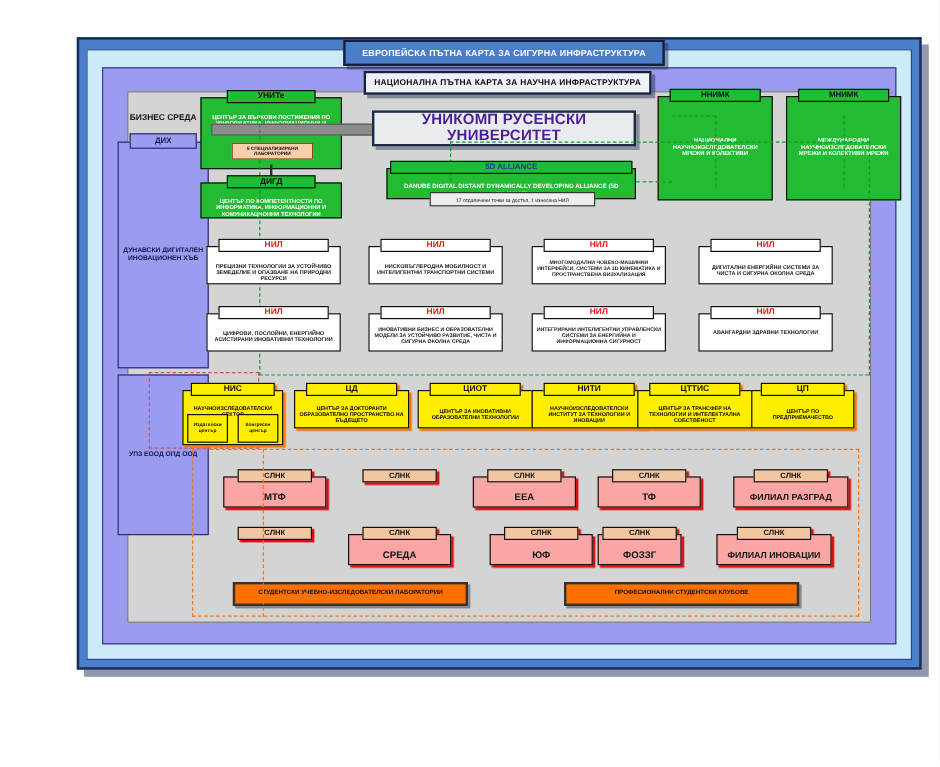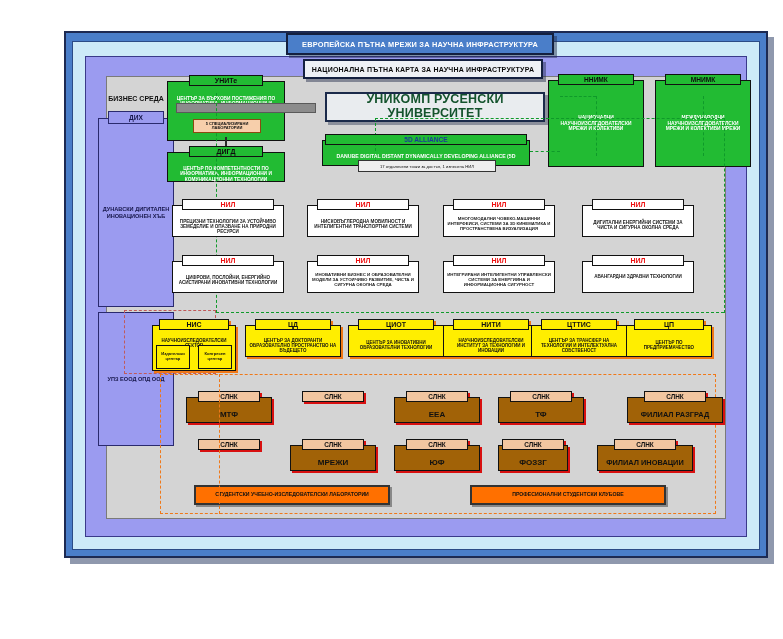--- a/index.html
+++ b/index.html
@@ -74,40 +74,40 @@
   .nil .body { background:#ffffff; color:#1a1a1a; font-weight:bold; }
 
   
   .yellow { filter: drop-shadow(2px 2px 0 #f07818); }
   .yellow .tab { background:#ffee00; color:#111; }
   .yellow .body { background:#ffee00; color:#111; font-weight:bold; }
 
   
   .salmon { filter: drop-shadow(2px 2.5px 0 #d81010); }
   .salmon .tab { background:#f2c6a0; color:#111; }
-  .salmon .body { background:#a16207; color:#111; font-weight:bold; }
+  .salmon .body { background:#fca5a5; color:#111; font-weight:bold; }
 
   
   .purple-box {
     position:absolute; background:#9b9bf0; border:1.5px solid #2a2a6e;
     display:flex; align-items:center; justify-content:center;
     text-align:center; font-weight:bold; color:#16164a; line-height:1.25;
   }
   .label-plain {
     position:absolute; font-weight:bold; color:#111; text-align:center;
   }
 
   
   .solidbar {
     position:absolute; display:flex; align-items:center; justify-content:center;
     text-align:center; font-weight:bold; line-height:1.1;
   }
   #unikomp {
-    left:325px; top:92px; width:220px; height:30px;
-    background:#e9ecef; border:2px solid #1b2a4a; color:#14532d;
+    left:310px; top:92px; width:220px; height:30px;
+    background:#e9ecef; border:2px solid #1b2a4a; color:#4c1d95;
     font-size:12.5px; letter-spacing:.2px;
     box-shadow:3px 3px 0 rgba(30,40,70,.4);
   }
   .orange-bar {
     background:#ff7000; border:2px solid #333; color:#111; font-size:5.2px;
     box-shadow:2px 2px 0 rgba(60,60,60,.5);
   }
 
   
   .dash { position:absolute; pointer-events:none; }
@@ -132,21 +132,21 @@
   <div class="frame-shadow" style="left:70px;top:37px;width:704px;height:527px;"></div>
   <div class="frame-outer">
     <div class="frame-outer-inner">
       <div class="frame-blue"></div>
     </div>
   </div>
 
   <div class="gray-panel"></div>
 
   <div class="ribbon" id="eu-ribbon">
-    <span>ЕВРОПЕЙСКА ПЪТНА МРЕЖИ ЗА НАУЧНА ИНФРАСТРУКТУРА</span>
+    <span>ЕВРОПЕЙСКА ПЪТНА КАРТА ЗА СИГУРНА ИНФРАСТРУКТУРА</span>
   </div>
   <div class="ribbon" id="nat-ribbon">
     <span>НАЦИОНАЛНА ПЪТНА КАРТА ЗА НАУЧНА ИНФРАСТРУКТУРА</span>
   </div>
 
   <div class="label-plain" style="left:92px;top:95px;width:88px;font-size:7px;">БИЗНЕС СРЕДА</div>
 
   <div class="tabbox" style="left:98px;top:111px;width:76px;height:196px;">
     <div class="tab" style="width:56px;height:13px;font-size:6.6px;background:#9b9bf0;border-color:#2a2a6e;color:#16164a;">ДИХ</div>
     <div class="body" style="top:7px;background:#9b9bf0;border-color:#2a2a6e;color:#16164a;font-size:5.6px;font-weight:bold;">ДУНАВСКИ ДИГИТАЛЕН ИНОВАЦИОНЕН ХЪБ</div>
@@ -277,33 +277,33 @@
     <div class="tab" style="width:62px;height:11px;font-size:6.4px;">СЛНК</div>
   </div>
   <div class="tabbox salmon" style="left:394px;top:391px;width:86px;height:32px;">
     <div class="tab" style="width:62px;height:11px;font-size:6.4px;">СЛНК</div>
     <div class="body" style="top:6px;align-items:flex-start;padding-top:13px;font-size:8px;">ЕЕА</div>
   </div>
   <div class="tabbox salmon" style="left:498px;top:391px;width:86px;height:32px;">
     <div class="tab" style="width:62px;height:11px;font-size:6.4px;">СЛНК</div>
     <div class="body" style="top:6px;align-items:flex-start;padding-top:13px;font-size:8px;">ТФ</div>
   </div>
-  <div class="tabbox salmon" style="left:627px;top:391px;width:96px;height:32px;">
+  <div class="tabbox salmon" style="left:611px;top:391px;width:96px;height:32px;">
     <div class="tab" style="width:62px;height:11px;font-size:6.4px;">СЛНК</div>
     <div class="body" style="top:6px;align-items:flex-start;padding-top:13px;font-size:7.4px;">ФИЛИАЛ РАЗГРАД</div>
   </div>
 
   <div class="tabbox salmon" style="left:186px;top:439px;width:86px;height:32px;">
     <div class="tab" style="width:62px;height:11px;font-size:6.4px;">СЛНК</div>
   </div>
   <div class="tabbox salmon" style="left:290px;top:439px;width:86px;height:32px;">
     <div class="tab" style="width:62px;height:11px;font-size:6.4px;">СЛНК</div>
-    <div class="body" style="top:6px;align-items:flex-start;padding-top:13px;font-size:8px;">МРЕЖИ</div>
-  </div>
-  <div class="tabbox salmon" style="left:394px;top:439px;width:86px;height:32px;">
+    <div class="body" style="top:6px;align-items:flex-start;padding-top:13px;font-size:8px;">СРЕДА</div>
+  </div>
+  <div class="tabbox salmon" style="left:408px;top:439px;width:86px;height:32px;">
     <div class="tab" style="width:62px;height:11px;font-size:6.4px;">СЛНК</div>
     <div class="body" style="top:6px;align-items:flex-start;padding-top:13px;font-size:8px;">ЮФ</div>
   </div>
   <div class="tabbox salmon" style="left:498px;top:439px;width:70px;height:32px;">
     <div class="tab" style="width:62px;height:11px;font-size:6.4px;">СЛНК</div>
     <div class="body" style="top:6px;align-items:flex-start;padding-top:13px;font-size:8px;">ФОЗЗГ</div>
   </div>
   <div class="tabbox salmon" style="left:597px;top:439px;width:96px;height:32px;">
     <div class="tab" style="width:62px;height:11px;font-size:6.4px;">СЛНК</div>
     <div class="body" style="top:6px;align-items:flex-start;padding-top:13px;font-size:7.4px;">ФИЛИАЛ ИНОВАЦИИ</div>

